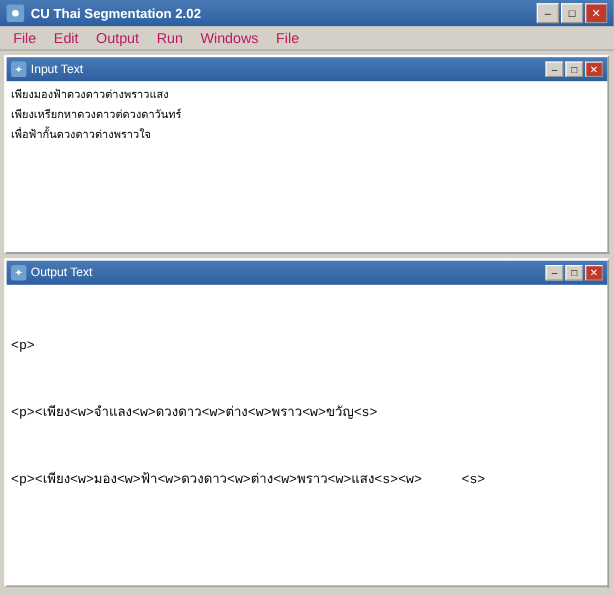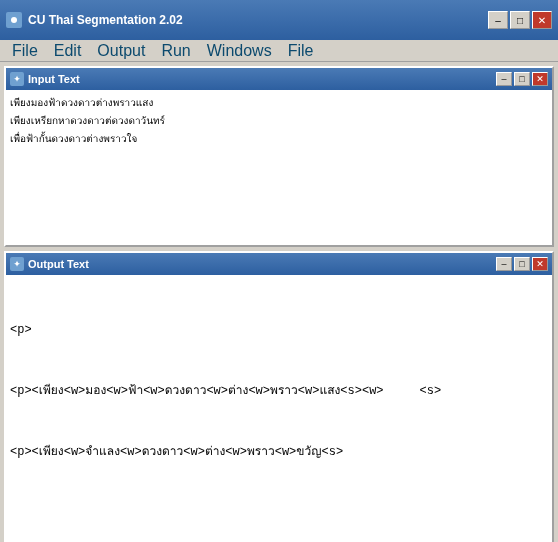--- a/index.html
+++ b/index.html
@@ -18,21 +18,21 @@
     }
 
     
     .title-bar {
       background: linear-gradient(to bottom, #4a7ab5, #2d5fa0);
       color: white;
       display: flex;
       align-items: center;
       justify-content: space-between;
       padding: 3px 6px;
-      height: 40px;
+      height: 24px;
     }
 
     .title-bar-left {
       display: flex;
       align-items: center;
       gap: 6px;
     }
 
     .title-bar-icon {
       width: 16px;
@@ -80,22 +80,22 @@
       border-bottom: 1px solid #a0a0a0;
       display: flex;
       align-items: center;
       padding: 2px 4px;
       height: 22px;
     }
 
     .menu-item {
       padding: 2px 8px;
       cursor: pointer;
-      font-size: 16px;
-      color: #0c4a6e;
+      font-size: 13px;
+      color: #be185d;
     }
 
     
     .main-content {
       padding: 4px;
       display: flex;
       flex-direction: column;
       gap: 4px;
       height: calc(542px - 28px - 22px);
     }
@@ -135,21 +135,21 @@
       display: flex;
       align-items: center;
       justify-content: center;
       font-size: 9px;
       color: white;
       flex-shrink: 0;
     }
 
     .panel-title-text {
       font-size: 11px;
-      font-weight: bold;
+      font-weight: normal;
     }
 
     .panel-controls {
       display: flex;
       gap: 2px;
     }
 
     .panel-btn {
       width: 16px;
       height: 14px;
@@ -261,21 +261,21 @@
       </div>
       <div class="panel-controls">
         <div class="panel-btn">–</div>
         <div class="panel-btn">□</div>
         <div class="panel-btn close">✕</div>
       </div>
     </div>
     <div class="panel-content">
       <div class="output-text-content">
         <div>&lt;p&gt;</div>
+        <div>&lt;p&gt;&lt;เพียง&lt;w&gt;จำแลง&lt;w&gt;ดวงดาว&lt;w&gt;ต่าง&lt;w&gt;พราว&lt;w&gt;ขวัญ&lt;s&gt;</div>
         <div>&lt;p&gt;&lt;เพียง&lt;w&gt;มอง&lt;w&gt;ฟ้า&lt;w&gt;ดวงดาว&lt;w&gt;ต่าง&lt;w&gt;พราว&lt;w&gt;แสง&lt;s&gt;&lt;w&gt;     &lt;s&gt;</div>
-        <div>&lt;p&gt;&lt;เพียง&lt;w&gt;จำแลง&lt;w&gt;ดวงดาว&lt;w&gt;ต่าง&lt;w&gt;พราว&lt;w&gt;ขวัญ&lt;s&gt;</div>
         
         
       </div>
     </div>
   </div>
 
 </div>
 
 </body></html>

